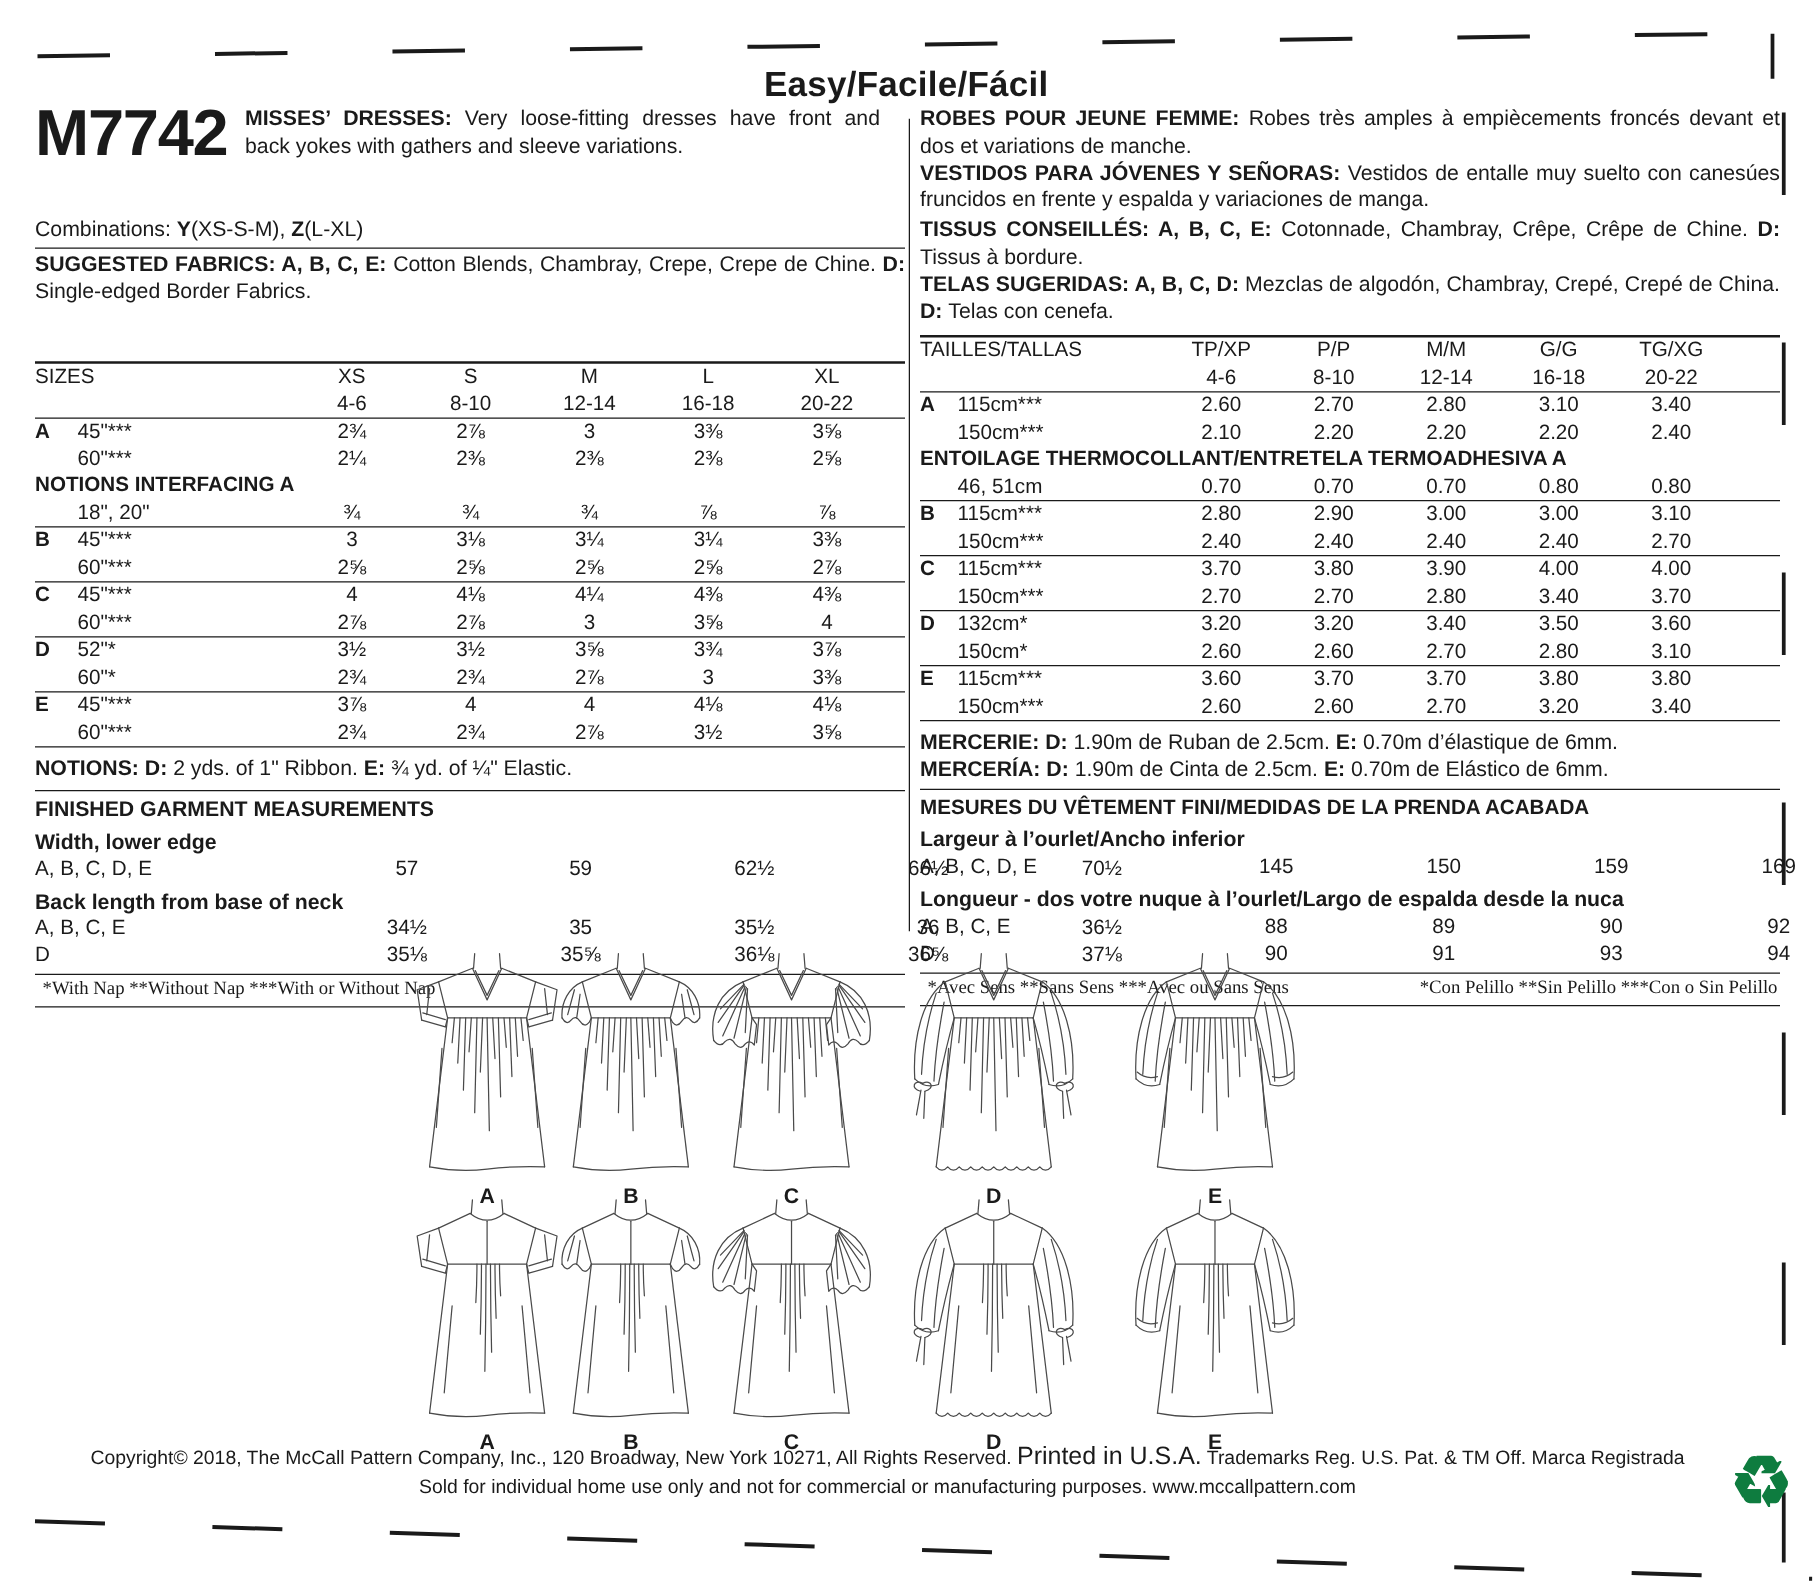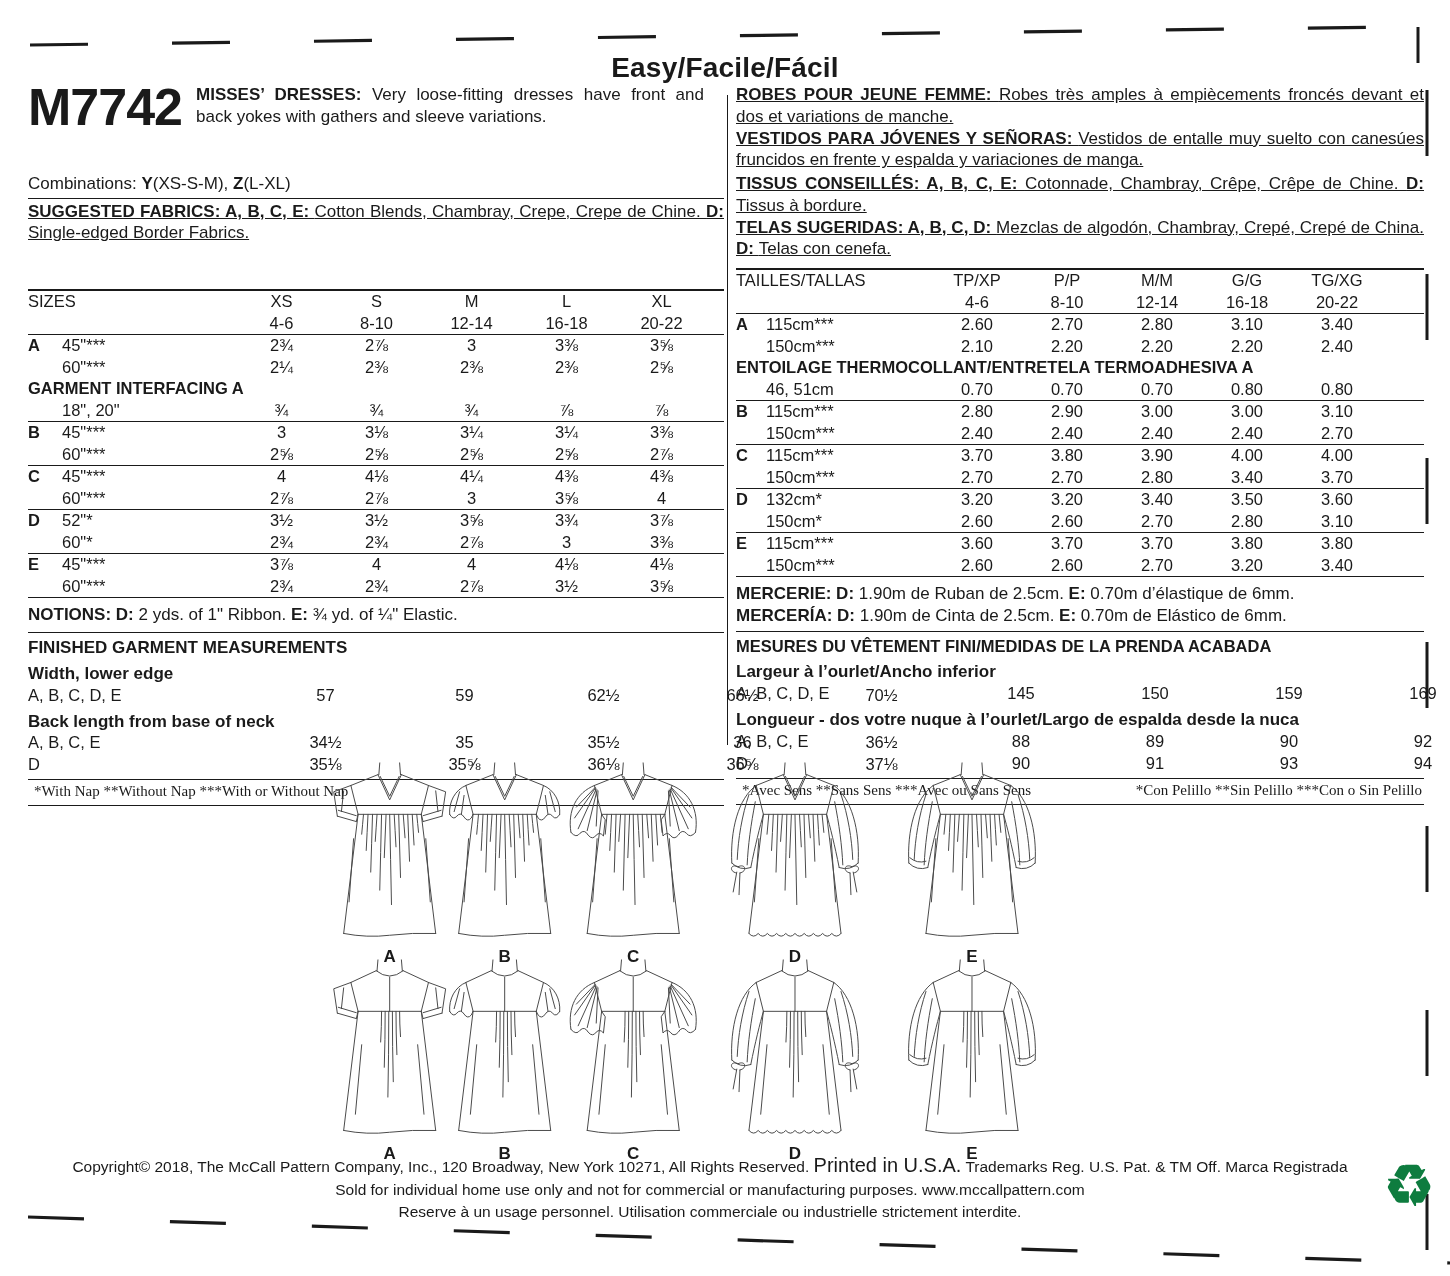--- a/index.html
+++ b/index.html
@@ -9,21 +9,21 @@
   .difficulty{position:absolute;left:0;top:52px;width:1450px;text-align:center;
               font-size:28px;font-weight:bold;letter-spacing:.2px;}
   .divider{position:absolute;left:727px;top:95px;height:650px;border-left:1.6px solid #1a1a1a;}
   
   .col{position:absolute;top:84px;font-size:17px;line-height:1.28;}
   .col-left{left:28px;width:696px;}
   .col-right{left:736px;width:688px;}
   .idrow{display:flex;gap:14px;align-items:flex-start;}
   .patnum{font-size:52px;font-weight:bold;letter-spacing:-1px;line-height:.9;}
   .desc{font-size:17px;text-align:justify;}
-  .jp{text-align:justify;text-decoration:underline;}
+  .jp{text-align:justify;}
   .thinrule{border-bottom:1.3px solid #1a1a1a;}
   .combos{padding-bottom:3px;}
   
   .ytable{margin-top:14px;border-top:2.2px solid #1a1a1a;border-bottom:1.3px solid #1a1a1a;}
   .trow{display:grid;align-items:baseline;height:21.5px;font-size:16.5px;}
   .trow-l{grid-template-columns:34px 172px repeat(5,95px);}
   .trow-r{grid-template-columns:30px 166px repeat(5,90px);}
   .trow .v{text-align:center;}
   .trow .letter{font-weight:bold;}
   .trow .fulllbl{grid-column:1/8;font-weight:bold;}
@@ -104,21 +104,21 @@
         <div class="trow trow-l">
           <span class="letter"></span>
           <span>60"***</span>
           <span class="v">2¼</span>
           <span class="v">2⅜</span>
           <span class="v">2⅜</span>
           <span class="v">2⅜</span>
           <span class="v">2⅝</span>
         </div>
         <div class="trow trow-l">
-          <span class="fulllbl">GARMENT INTERFACING A</span>
+          <span class="fulllbl">NOTIONS INTERFACING A</span>
         </div>
         <div class="trow trow-l">
           <span class="letter"></span>
           <span>18", 20"</span>
           <span class="v">¾</span>
           <span class="v">¾</span>
           <span class="v">¾</span>
           <span class="v">⅞</span>
           <span class="v">⅞</span>
         </div>
@@ -855,17 +855,16 @@
       </div>
     </div>
 
   <div class="footer">
     <div class="f1">
       <span>Copyright© 2018, The McCall Pattern Company, Inc., 120 Broadway, New York 10271, All Rights Reserved.</span>
       <span class="big">Printed in U.S.A.</span>
       <span>Trademarks Reg. U.S. Pat. &amp; TM Off. Marca Registrada</span>
     </div>
     <div class="f2">Sold for individual home use only and not for commercial or manufacturing purposes. www.mccallpattern.com</div>
-    <div class="f2">Reserve à un usage personnel. Utilisation commerciale ou industrielle strictement interdite.</div>
   </div>
   <div class="recycle" id="recycle" style="color: rgb(14, 124, 63);">♻</div>
 
 </div>
 
 </body></html>

